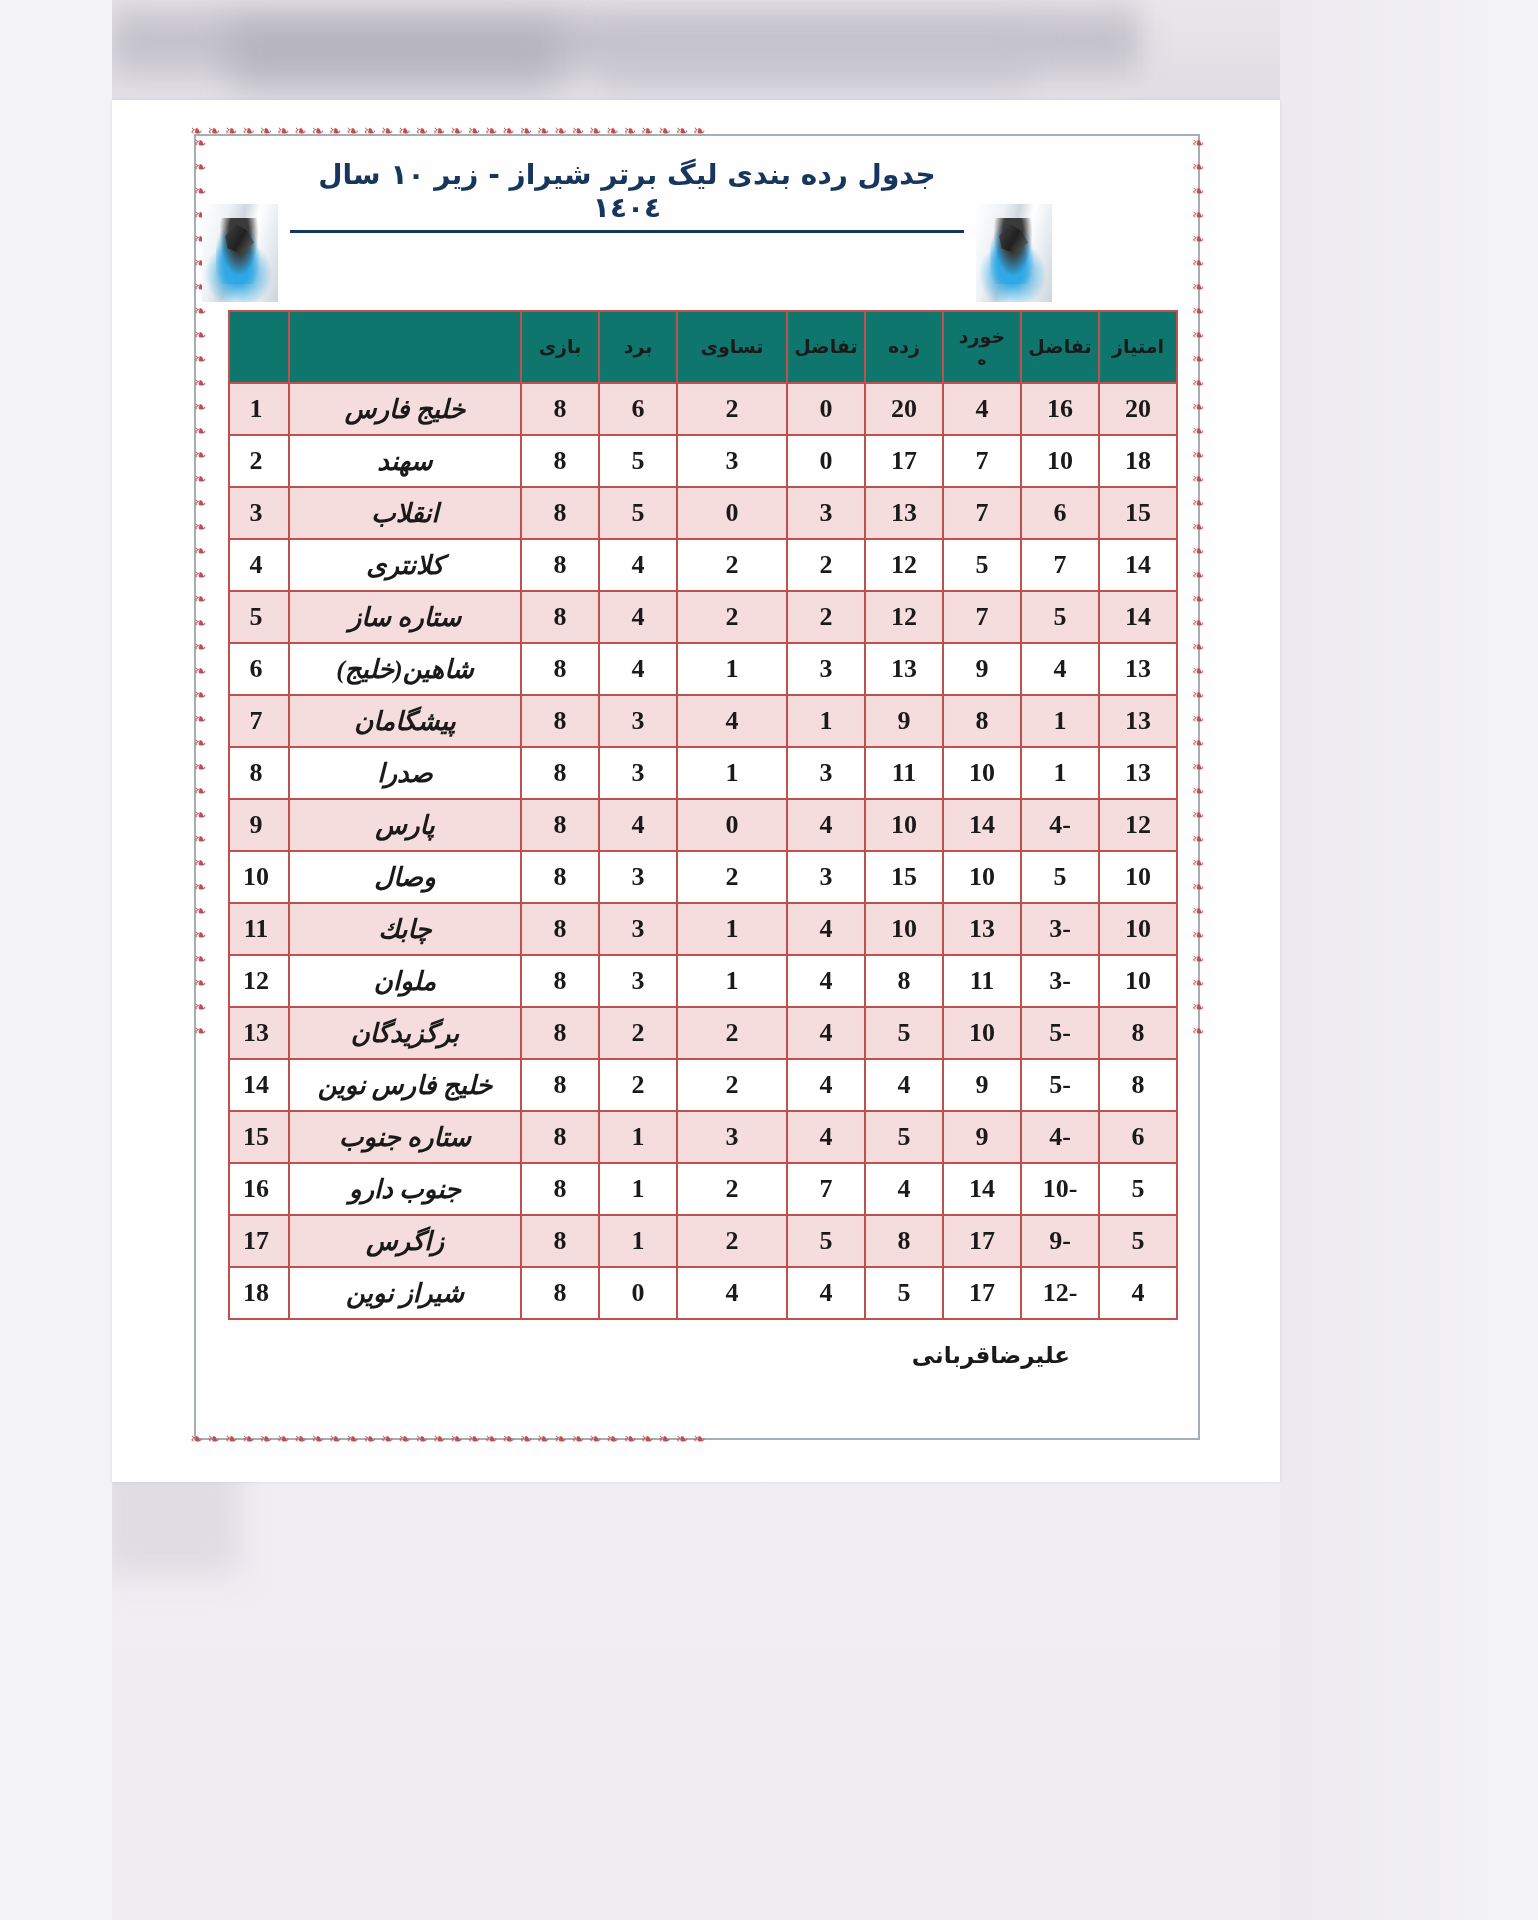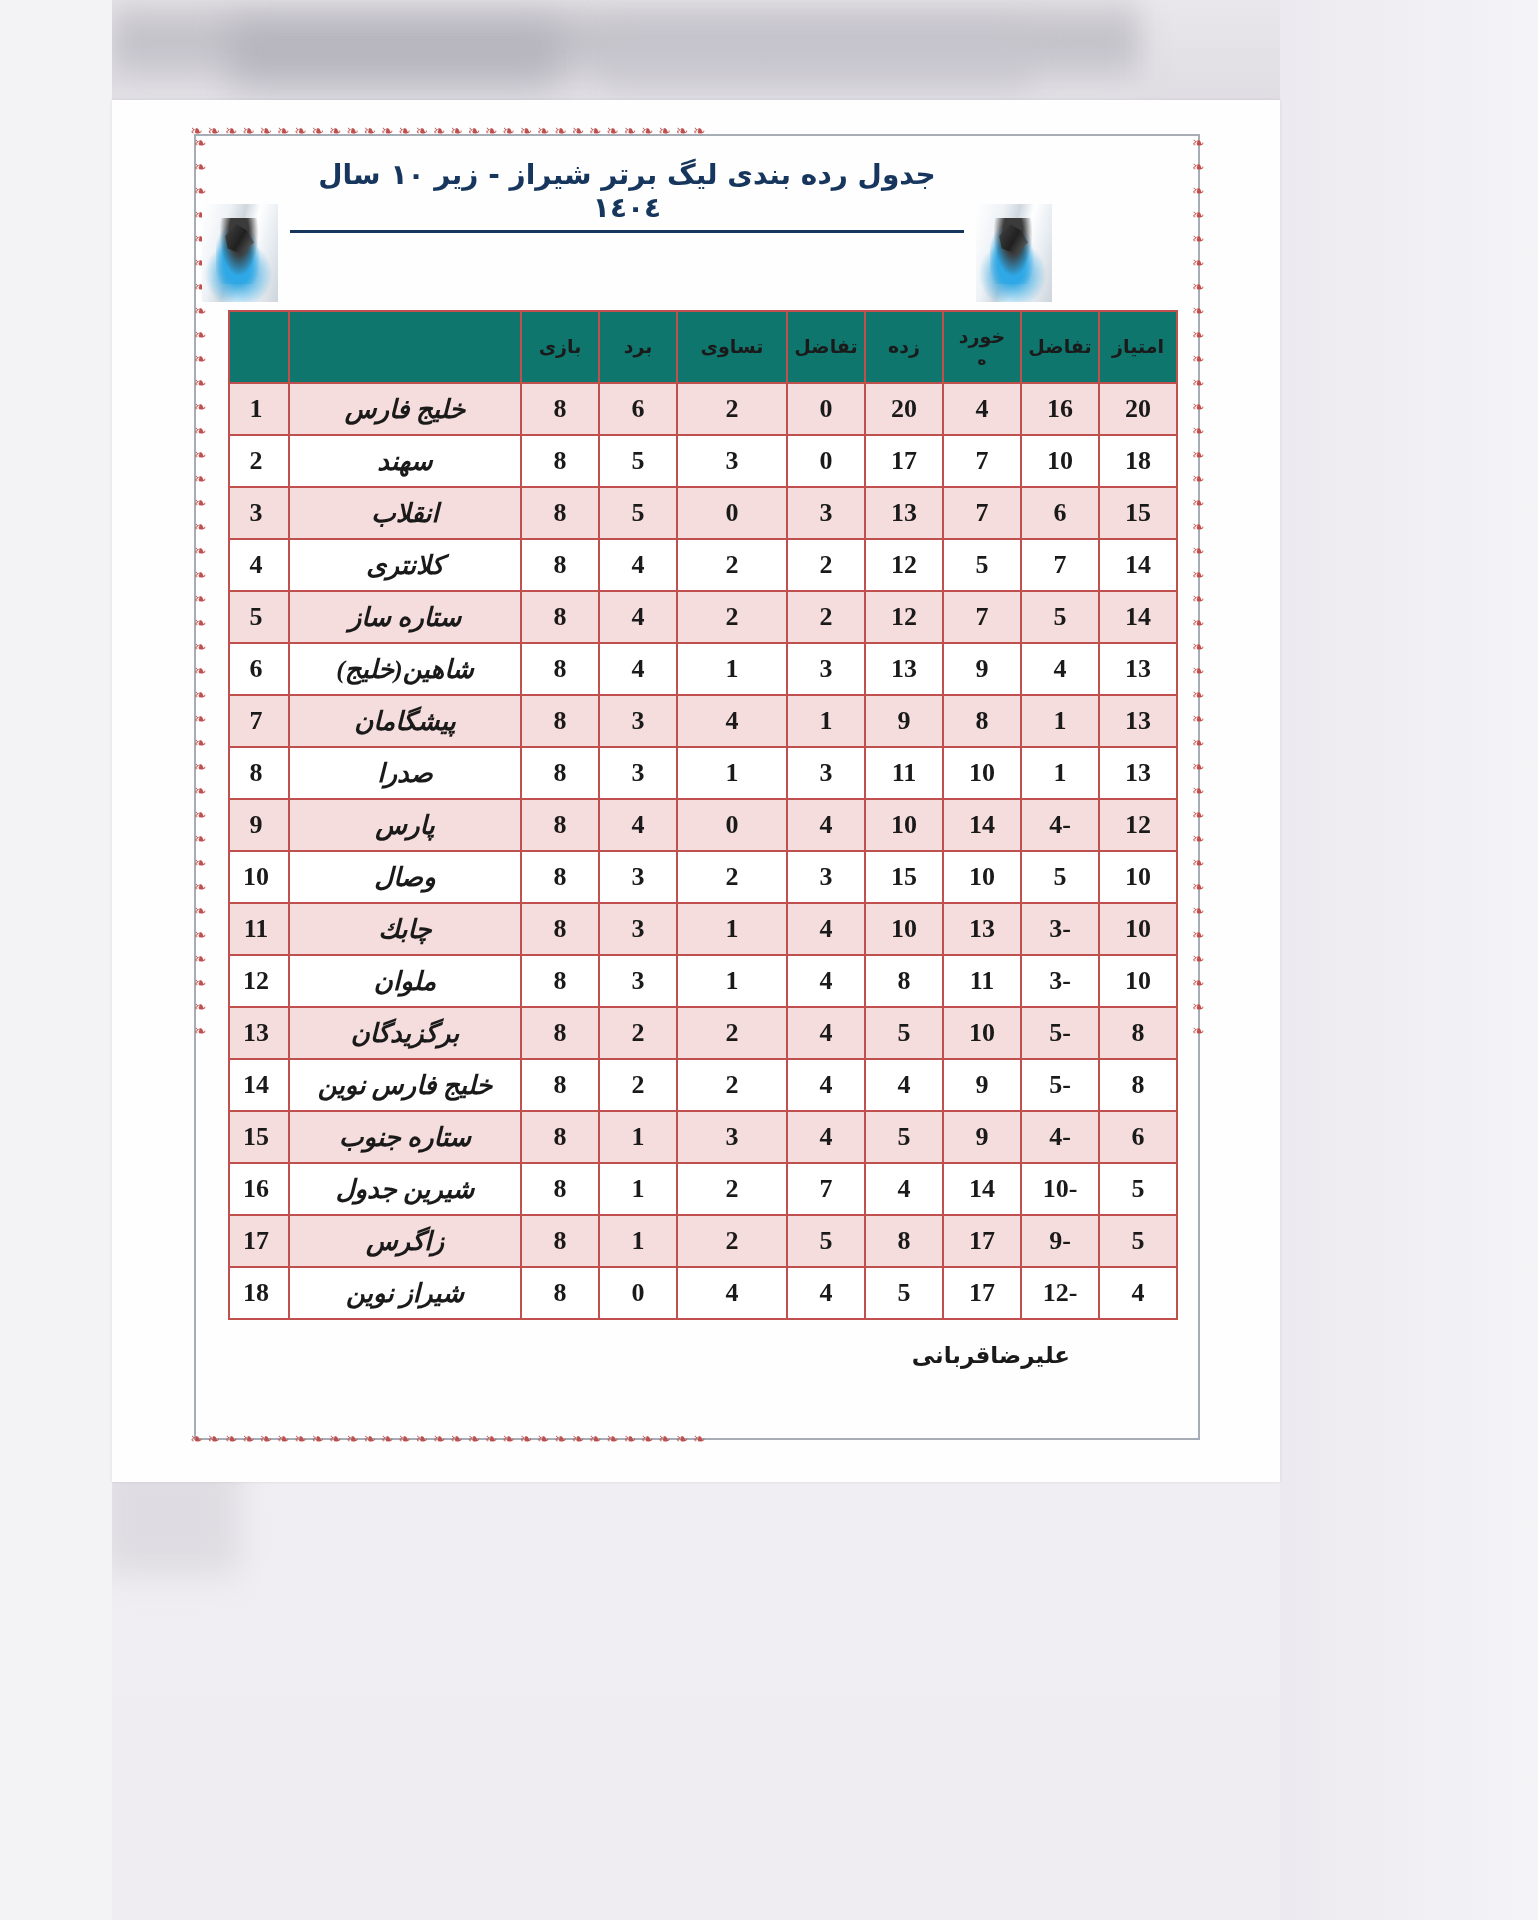--- a/index.html
+++ b/index.html
@@ -443,21 +443,21 @@
         </tr>
         <tr class="plain">
           <td>5</td>
           <td>-10</td>
           <td>14</td>
           <td>4</td>
           <td>7</td>
           <td>2</td>
           <td>1</td>
           <td>8</td>
-          <td class="team">شیرین جدول</td>
+          <td class="team">جنوب دارو</td>
           <td class="rank">16</td>
         </tr>
         <tr class="alt">
           <td>5</td>
           <td>-9</td>
           <td>17</td>
           <td>8</td>
           <td>5</td>
           <td>2</td>
           <td>1</td>

